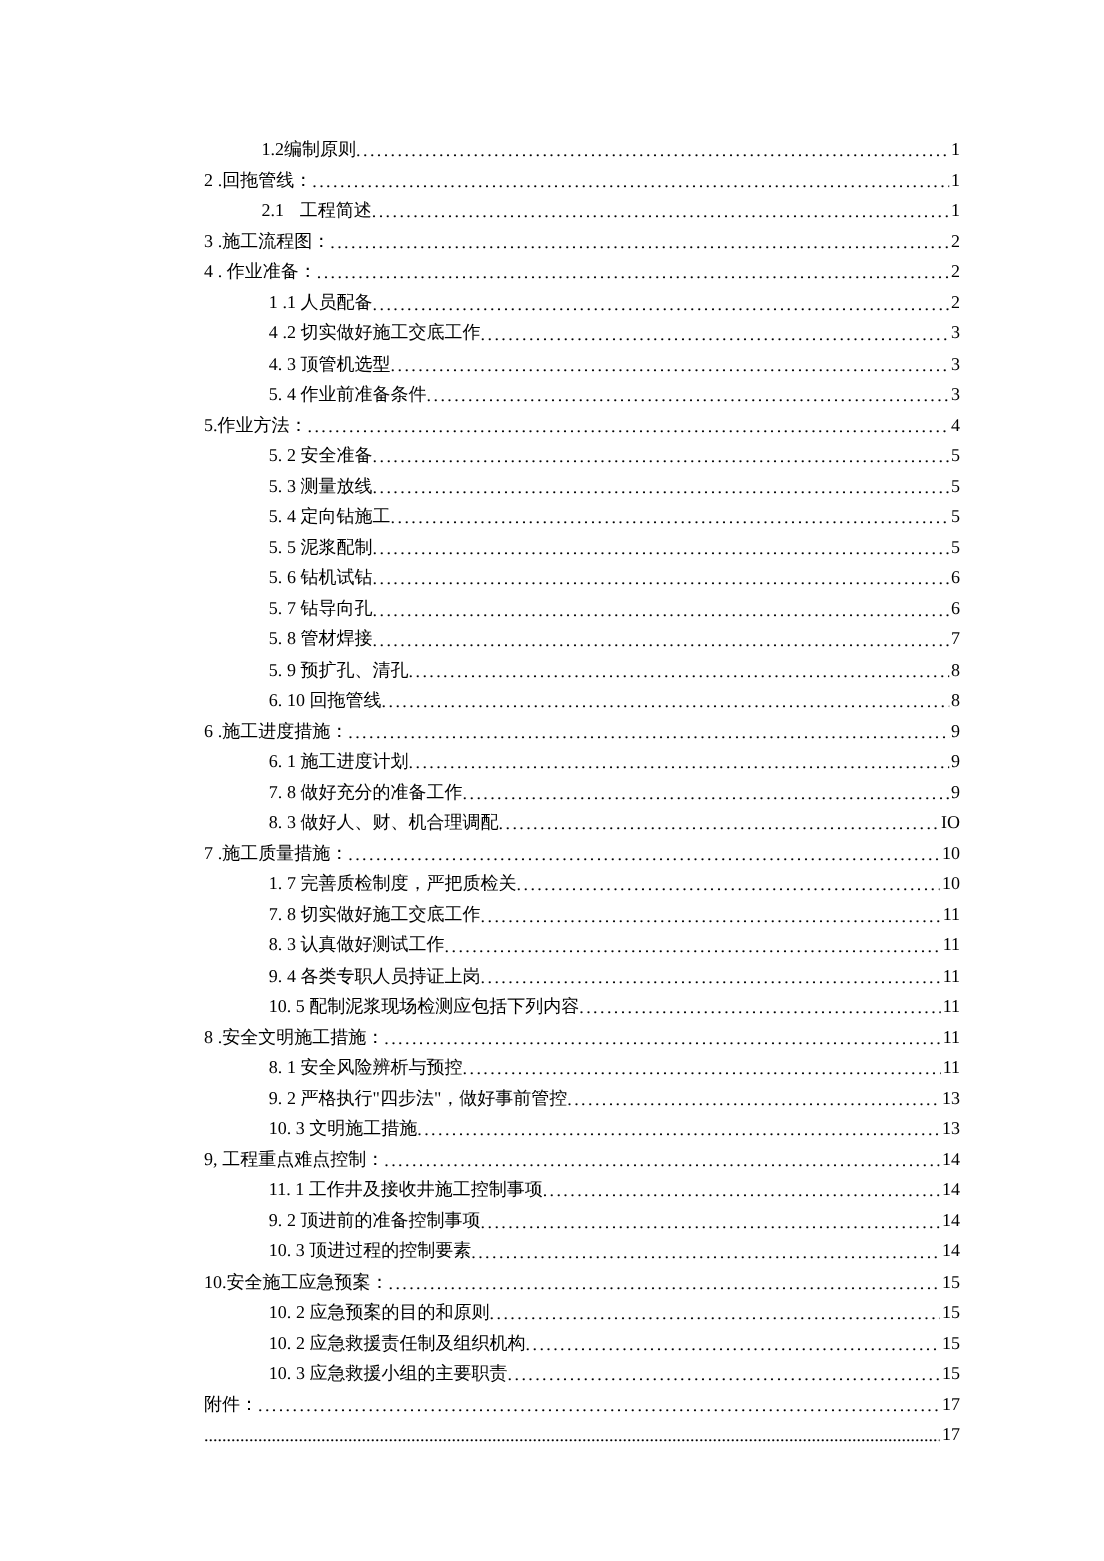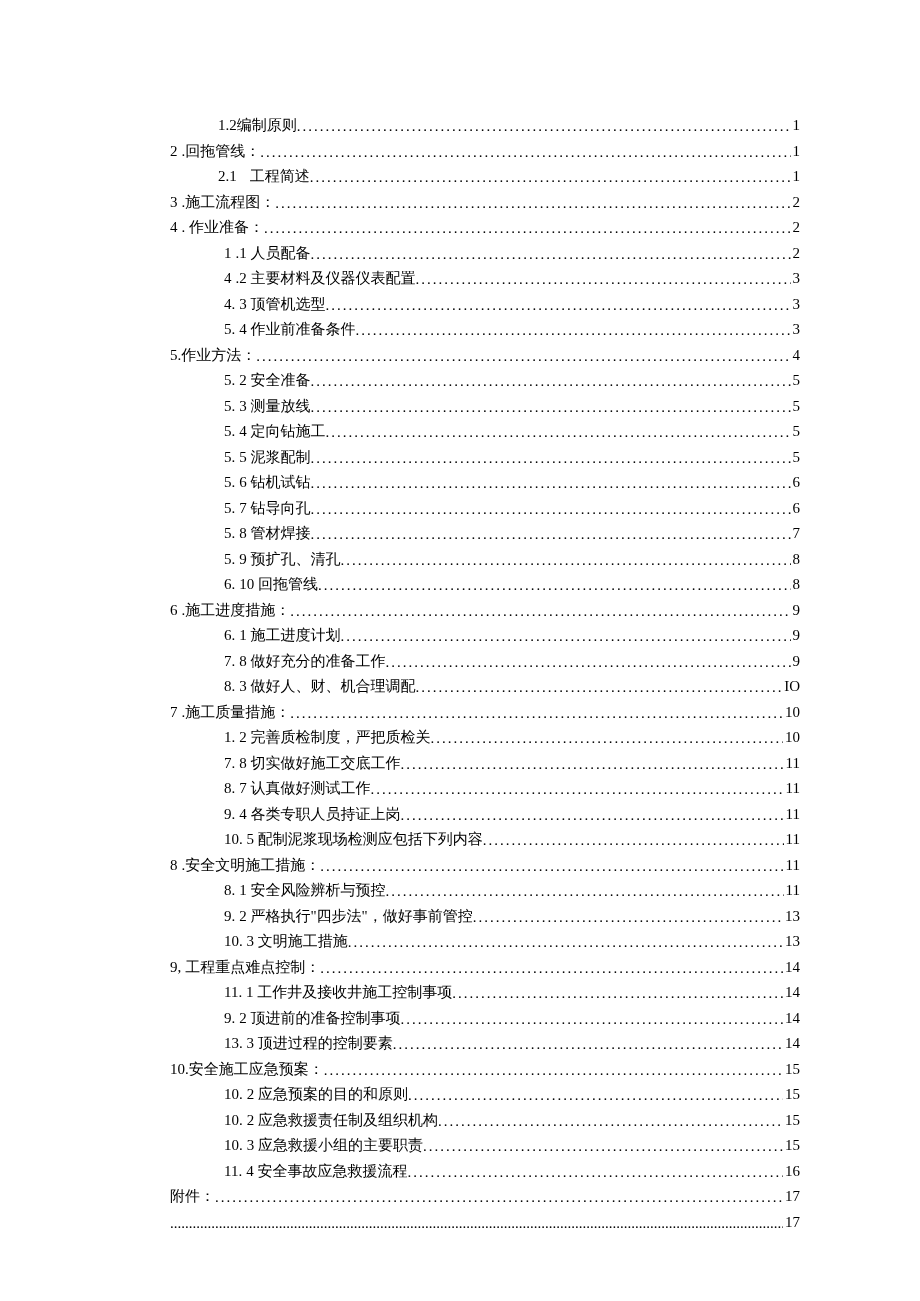--- a/index.html
+++ b/index.html
@@ -93,21 +93,21 @@
         <span class="toc-page">2</span>
       </div>
       <div class="toc-line indent-2">
         <span class="toc-num">1</span>
         <span class="toc-label">.1 人员配备</span>
         <span class="toc-leader"></span>
         <span class="toc-page">2</span>
       </div>
       <div class="toc-line indent-2">
         <span class="toc-num">4</span>
-        <span class="toc-label">.2 主要材料及仪器仪表配置</span>
+        <span class="toc-label">.2 切实做好施工交底工作</span>
         <span class="toc-leader"></span>
         <span class="toc-page">3</span>
       </div>
       <div class="toc-line indent-2">
         <span class="toc-num">4.</span>
         <span class="toc-label">3 顶管机选型</span>
         <span class="toc-leader"></span>
         <span class="toc-page">3</span>
       </div>
       <div class="toc-line indent-2">
@@ -200,33 +200,33 @@
         <span class="toc-page">IO</span>
       </div>
       <div class="toc-line indent-0">
         <span class="toc-num">7</span>
         <span class="toc-label">.施工质量措施：</span>
         <span class="toc-leader"></span>
         <span class="toc-page">10</span>
       </div>
       <div class="toc-line indent-2">
         <span class="toc-num">1.</span>
-        <span class="toc-label">2 完善质检制度，严把质检关</span>
+        <span class="toc-label">7 完善质检制度，严把质检关</span>
         <span class="toc-leader"></span>
         <span class="toc-page">10</span>
       </div>
       <div class="toc-line indent-2">
         <span class="toc-num">7.</span>
         <span class="toc-label">8 切实做好施工交底工作</span>
         <span class="toc-leader"></span>
         <span class="toc-page">11</span>
       </div>
       <div class="toc-line indent-2">
         <span class="toc-num">8.</span>
-        <span class="toc-label">7 认真做好测试工作</span>
+        <span class="toc-label">3 认真做好测试工作</span>
         <span class="toc-leader"></span>
         <span class="toc-page">11</span>
       </div>
       <div class="toc-line indent-2">
         <span class="toc-num">9.</span>
         <span class="toc-label">4 各类专职人员持证上岗</span>
         <span class="toc-leader"></span>
         <span class="toc-page">11</span>
       </div>
       <div class="toc-line indent-2">
@@ -268,21 +268,21 @@
         <span class="toc-leader"></span>
         <span class="toc-page">14</span>
       </div>
       <div class="toc-line indent-2">
         <span class="toc-num">9.</span>
         <span class="toc-label">2 顶进前的准备控制事项</span>
         <span class="toc-leader"></span>
         <span class="toc-page">14</span>
       </div>
       <div class="toc-line indent-2">
-        <span class="toc-label">13. 3 顶进过程的控制要素</span>
+        <span class="toc-label">10. 3 顶进过程的控制要素</span>
         <span class="toc-leader"></span>
         <span class="toc-page">14</span>
       </div>
       <div class="toc-line indent-0">
         <span class="toc-label">10.安全施工应急预案：</span>
         <span class="toc-leader"></span>
         <span class="toc-page">15</span>
       </div>
       <div class="toc-line indent-2">
         <span class="toc-num">10.</span>
@@ -294,26 +294,20 @@
         <span class="toc-num">10.</span>
         <span class="toc-label">2 应急救援责任制及组织机构</span>
         <span class="toc-leader"></span>
         <span class="toc-page">15</span>
       </div>
       <div class="toc-line indent-2">
         <span class="toc-num">10.</span>
         <span class="toc-label">3 应急救援小组的主要职责</span>
         <span class="toc-leader"></span>
         <span class="toc-page">15</span>
-      </div>
-      <div class="toc-line indent-2">
-        <span class="toc-num">11.</span>
-        <span class="toc-label">4 安全事故应急救援流程</span>
-        <span class="toc-leader"></span>
-        <span class="toc-page">16</span>
       </div>
       <div class="toc-line indent-0">
         <span class="toc-label">附件：</span>
         <span class="toc-leader"></span>
         <span class="toc-page">17</span>
       </div>
       <div class="toc-line indent-0">
         <span class="toc-label"></span>
         <span class="toc-leader dense"></span>
         <span class="toc-page">17</span>

